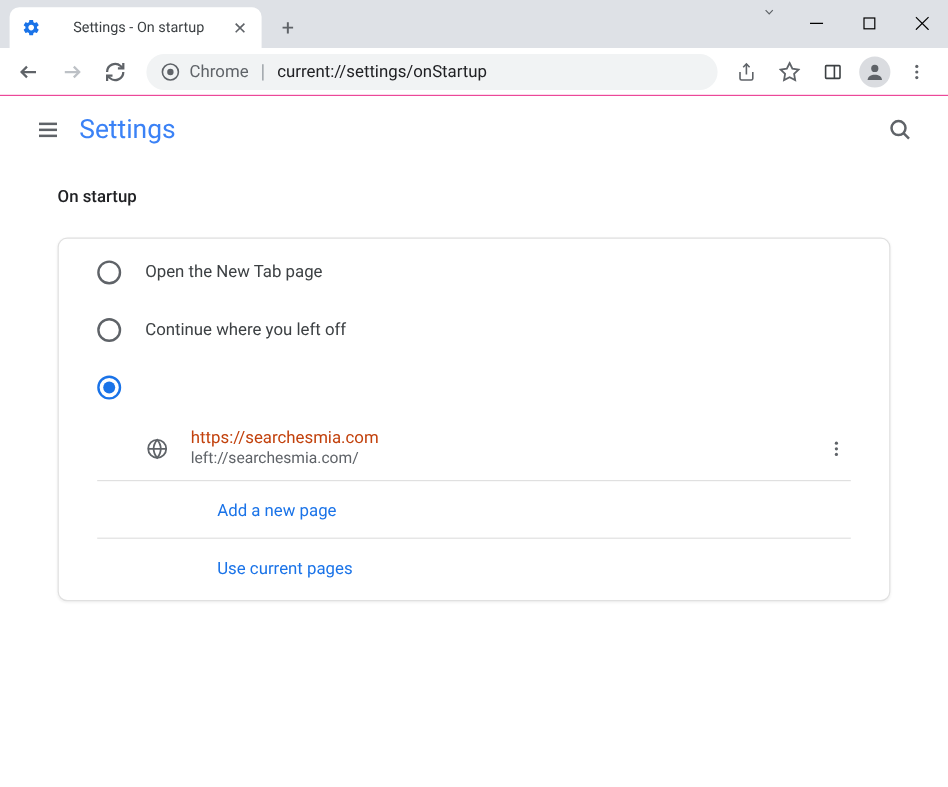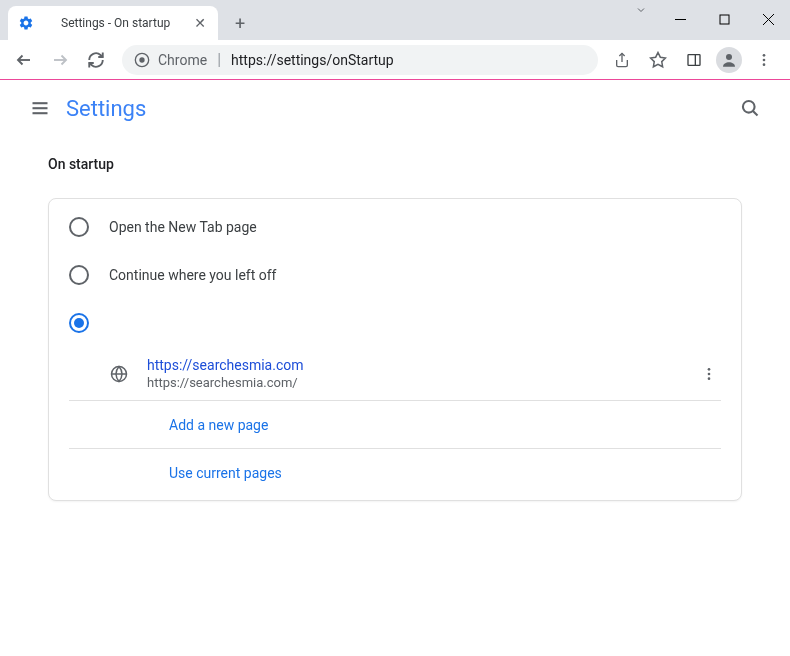--- a/index.html
+++ b/index.html
@@ -31,28 +31,28 @@
     
     
     .settings-header { height: 56px; display: flex; align-items: center; padding: 0 20px; }
     .menu-btn { width: 40px; height: 40px; display: flex; align-items: center; justify-content: center; cursor: pointer; color: #5f6368; }
     .settings-title { font-size: 22px; color: #3b82f6; margin-left: 6px; font-weight: 400; }
     .search-btn { margin-left: auto; width: 40px; height: 40px; display: flex; align-items: center; justify-content: center; cursor: pointer; color: #5f6368; }
     
     
     .content { padding: 20px 48px; }
     .section-label { font-size: 14px; color: #202124; margin-bottom: 26px; font-weight: 500; }
-    .card { background: #fff; border: 1px solid #e0e0e0; border-radius: 8px; padding: 4px 0; box-shadow: 0 1px 2px rgba(0,0,0,0.05); }
+    .card { background: #fff; border: 1px solid #e0e0e0; border-radius: 8px; padding: 4px 12px; box-shadow: 0 1px 2px rgba(0,0,0,0.05); }
     .radio-row { display: flex; align-items: center; padding: 14px 20px; cursor: pointer; }
     .radio { width: 20px; height: 20px; border: 2px solid #5f6368; border-radius: 50%; margin-right: 20px; position: relative; flex-shrink: 0; }
     .radio.selected { border-color: #1a73e8; }
     .radio.selected::after { content: ''; position: absolute; width: 10px; height: 10px; background: #1a73e8; border-radius: 50%; top: 50%; left: 50%; transform: translate(-50%, -50%); }
     .radio-label { font-size: 14px; color: #3c4043; }
     .page-info { flex: 1; }
-    .page-title { font-size: 14px; color: #1d4ed8; }
+    .page-title { font-size: 14px; color: #c2410c; }
     .page-url { font-size: 13px; color: #5f6368; margin-top: 2px; }
     .page-menu { width: 24px; height: 24px; display: flex; align-items: center; justify-content: center; cursor: pointer; color: #5f6368; }
     
     .action-row { padding: 14px 20px 14px 100px; border-bottom: 1px solid #e0e0e0; margin: 0 20px; cursor: pointer; }
     .action-row:last-child { border-bottom: none; }
     .action-link { font-size: 14px; color: #1a73e8; }
     
     .page-entry-wrap { margin: 0 20px; border-bottom: 1px solid #e0e0e0; padding: 10px 0; display: flex; align-items: center; }
     .page-entry-wrap .page-icon2 { width: 20px; margin-left: 40px; margin-right: 18px; color: #5f6368; display:flex; align-items:center; justify-content:center; }
   </style>
@@ -118,21 +118,21 @@
   </div>
   <div class="omnibox">
     <span class="omnibox-icon">
       <svg width="16" height="16" viewBox="0 0 24 24" fill="#5f6368">
           <circle cx="12" cy="12" r="10" fill="none" stroke="#5f6368" stroke-width="2"></circle>
           <circle cx="12" cy="12" r="4"></circle>
         </svg>
     </span>
     <span class="omnibox-text">Chrome</span>
     <span class="omnibox-sep">|</span>
-    <span class="omnibox-url">https://settings/onStartup</span>
+    <span class="omnibox-url">current://settings/onStartup</span>
   </div>
   <div class="toolbar-right">
     <div class="tb-icon">
       <svg width="16" height="16" viewBox="0 0 24 24" fill="none" stroke="#5f6368" stroke-width="2">
           <path d="M4 12v8a2 2 0 0 0 2 2h12a2 2 0 0 0 2-2v-8"></path>
           <polyline points="16 6 12 2 8 6"></polyline>
           <line x1="12" y1="2" x2="12" y2="15"></line>
         </svg>
     </div>
     <div class="tb-icon">
@@ -200,21 +200,21 @@
     <div class="page-entry-wrap">
       <div class="page-icon2">
         <svg width="18" height="18" viewBox="0 0 24 24" fill="none" stroke="#5f6368" stroke-width="2">
             <circle cx="12" cy="12" r="10"></circle>
             <line x1="2" y1="12" x2="22" y2="12"></line>
             <path d="M12 2a15.3 15.3 0 0 1 4 10 15.3 15.3 0 0 1-4 10 15.3 15.3 0 0 1-4-10 15.3 15.3 0 0 1 4-10z"></path>
           </svg>
       </div>
       <div class="page-info">
         <div class="page-title">https://searchesmia.com</div>
-        <div class="page-url">https://searchesmia.com/</div>
+        <div class="page-url">left://searchesmia.com/</div>
       </div>
       <div class="page-menu">
         <svg width="16" height="16" viewBox="0 0 24 24" fill="#5f6368">
             <circle cx="12" cy="5" r="2"></circle>
             <circle cx="12" cy="12" r="2"></circle>
             <circle cx="12" cy="19" r="2"></circle>
           </svg>
       </div>
     </div>
 

